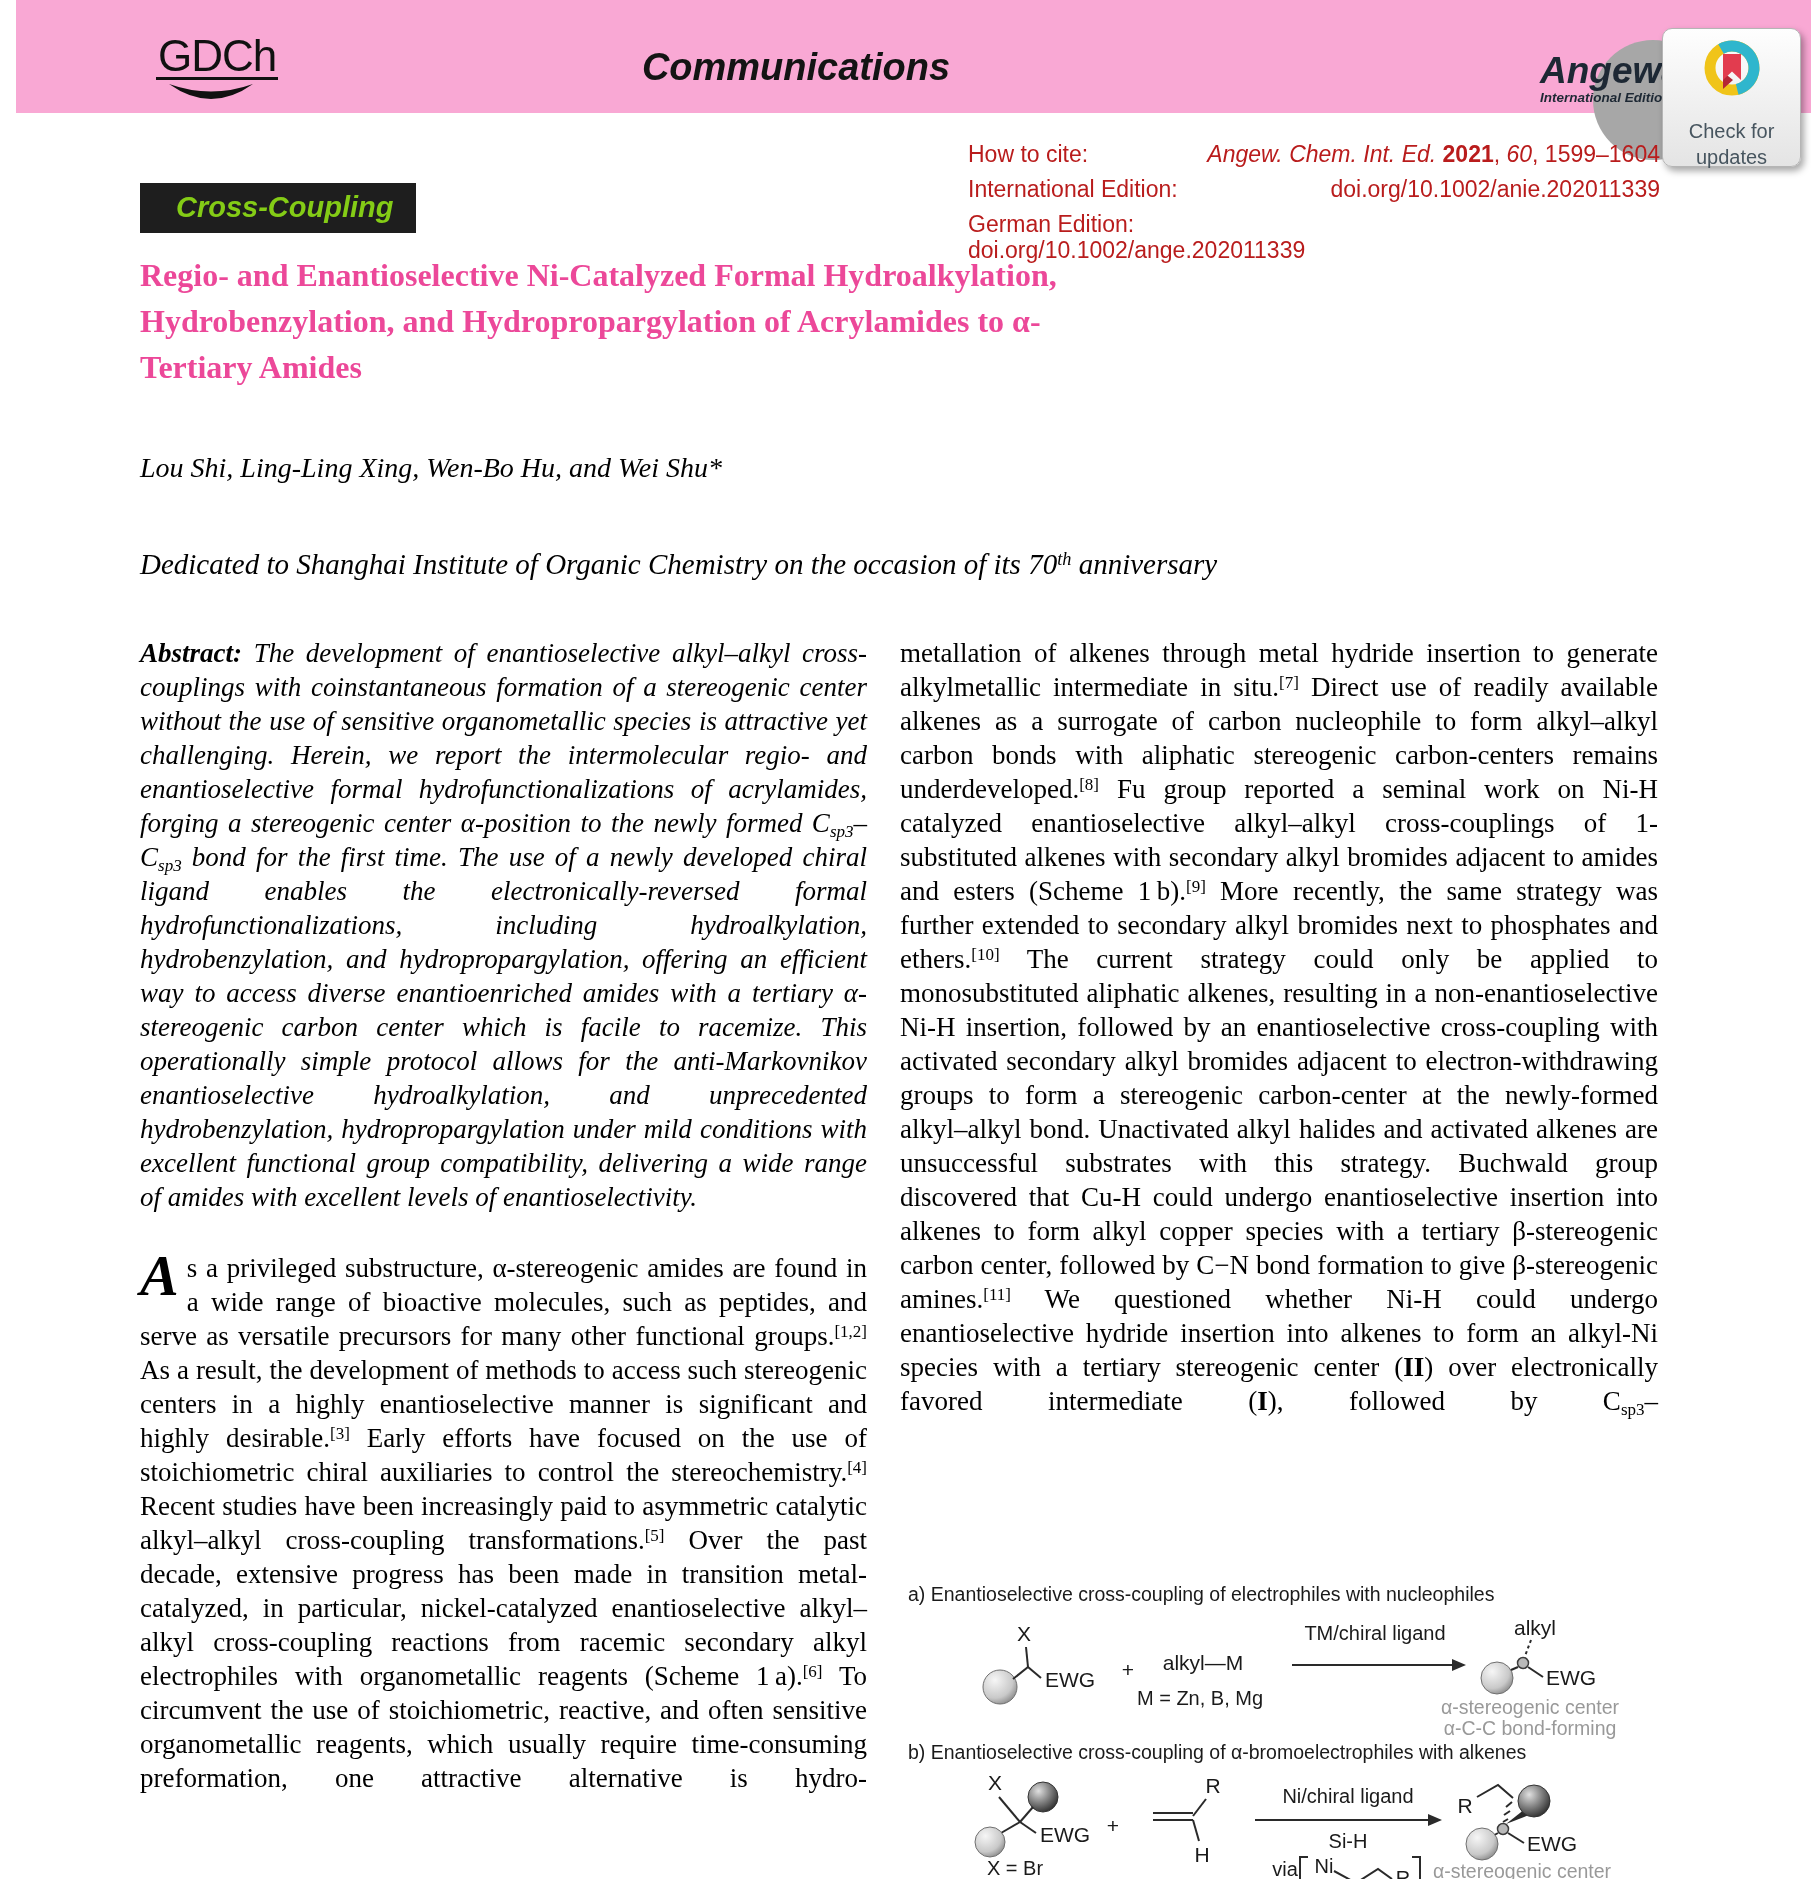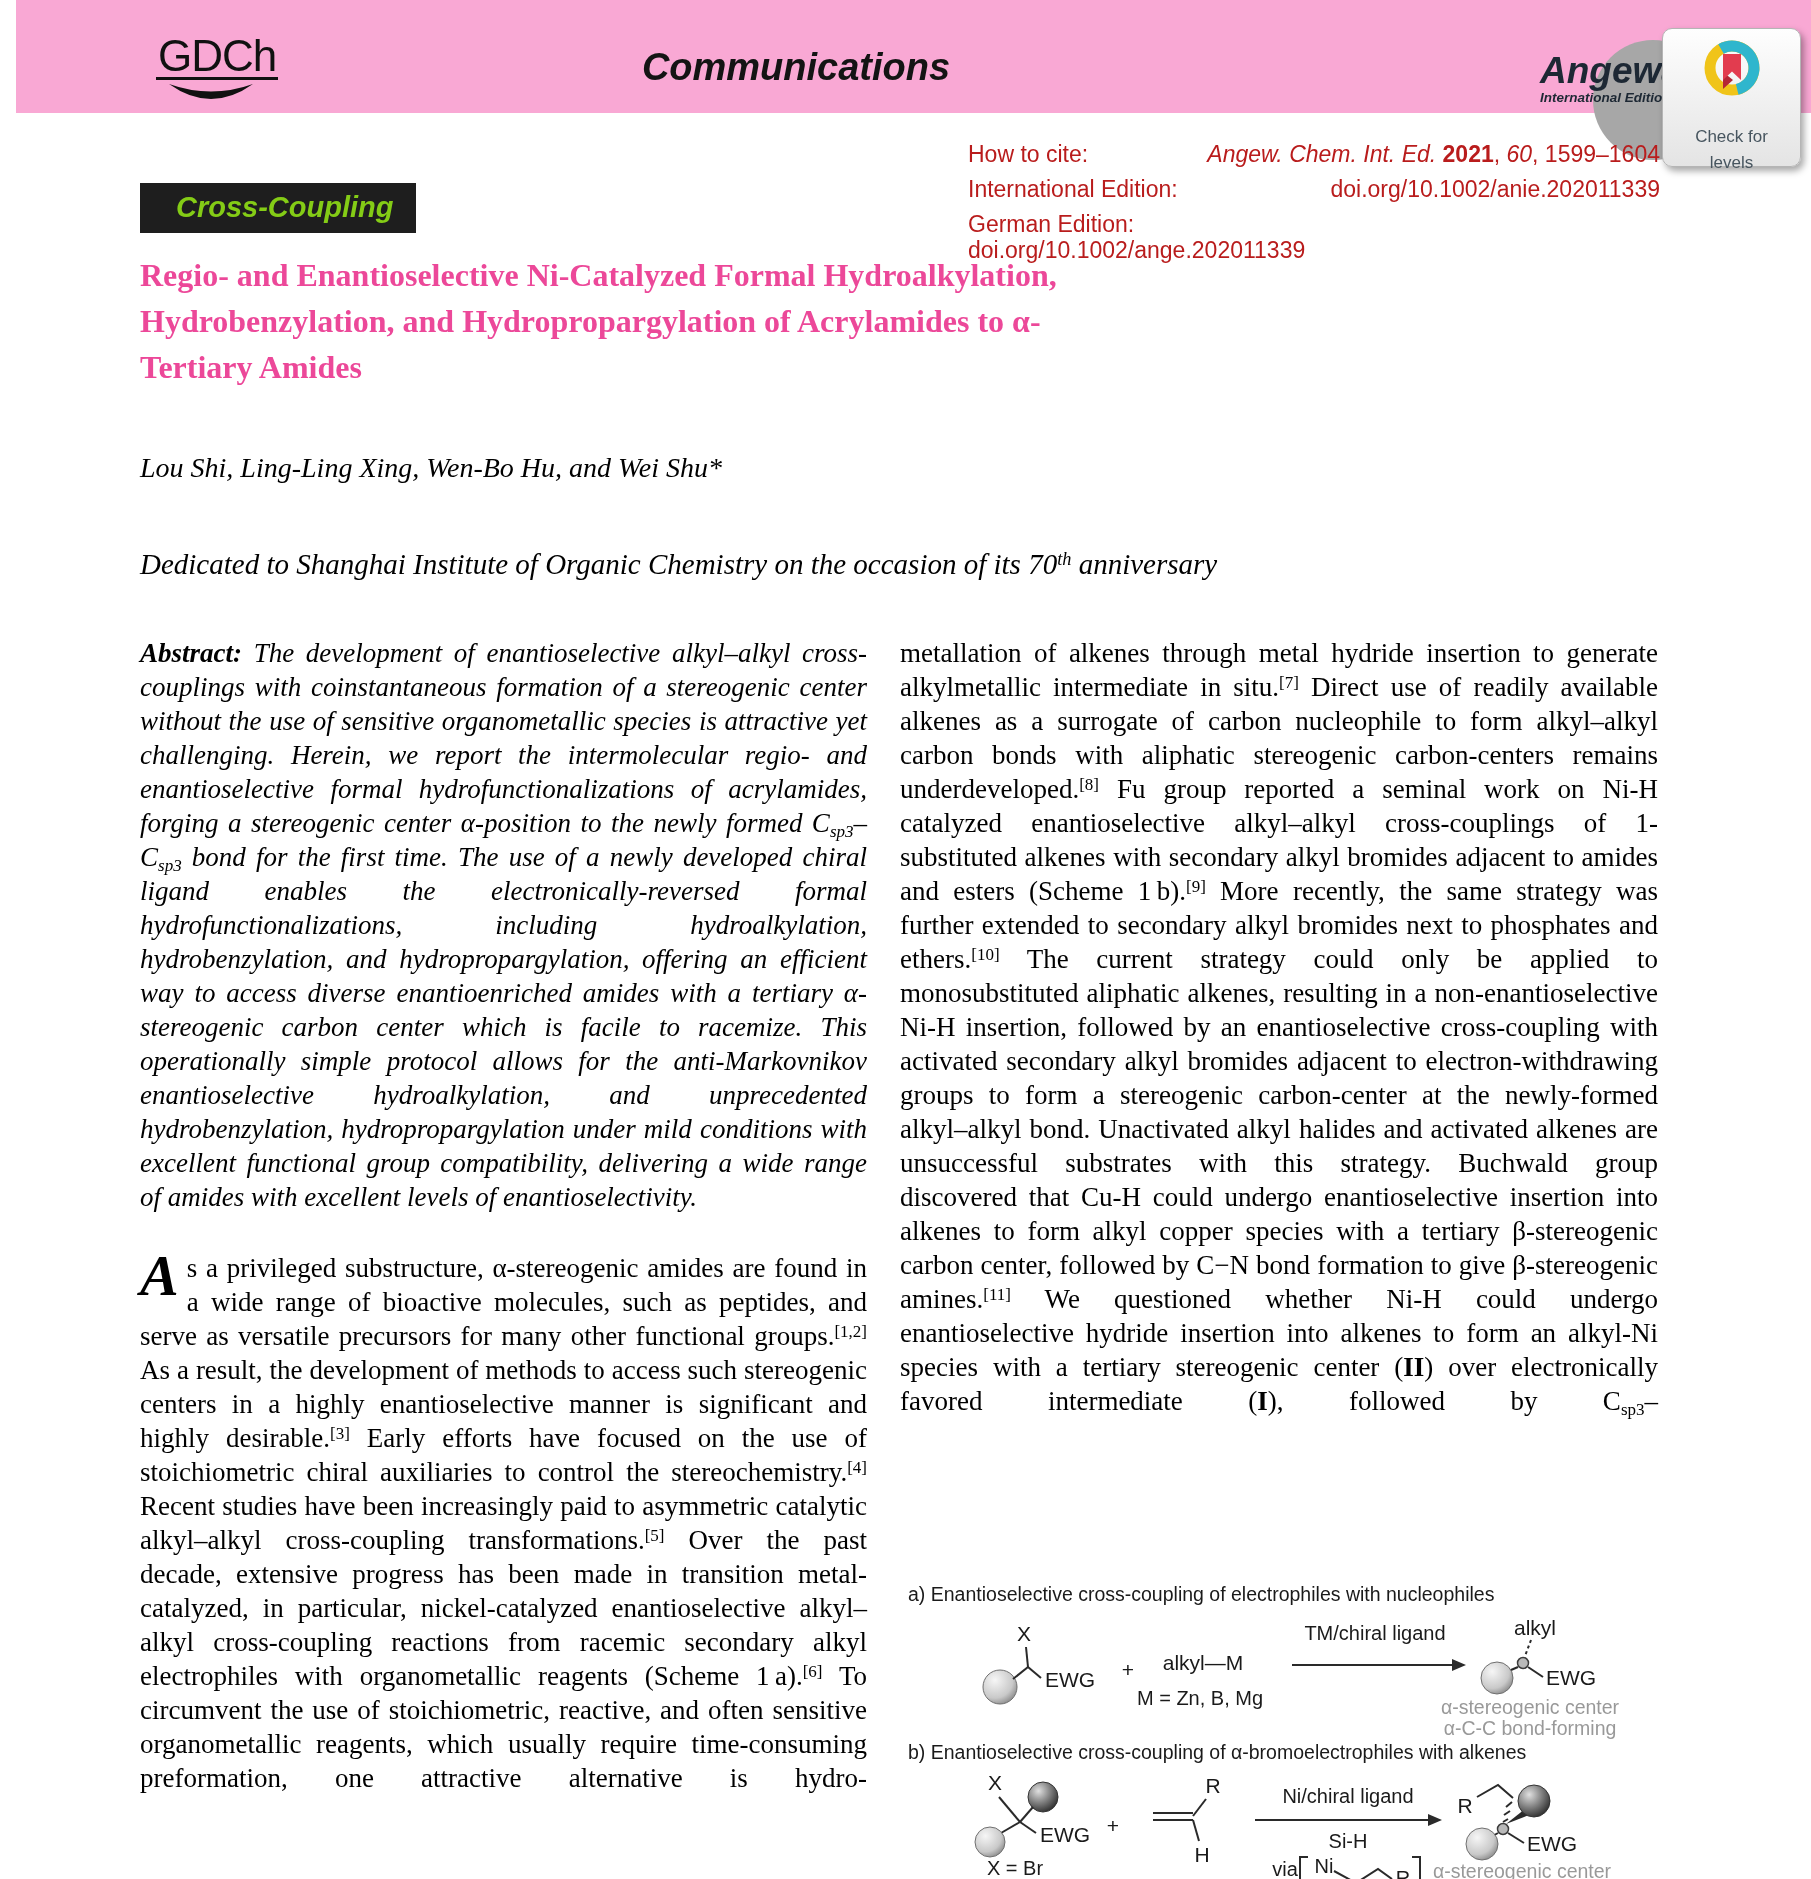--- a/index.html
+++ b/index.html
@@ -17,21 +17,21 @@
                   font-size:38px;color:#141414;}
   .ang-circle{position:absolute;left:1593px;top:40px;width:120px;height:120px;border-radius:50%;background:#a7a7a7;}
   .ang-block{position:absolute;left:1540px;top:52px;width:250px;}
   .ang-name{font-family:"Liberation Sans",sans-serif;font-style:italic;font-weight:bold;font-size:37px;
             line-height:38px;color:#1d2834;}
   .ang-sub{font-family:"Liberation Sans",sans-serif;font-style:italic;font-weight:bold;font-size:13.5px;color:#1d2834;}
 
   .badge{position:absolute;left:1662px;top:28px;width:137px;height:137px;border-radius:10px;
          background:linear-gradient(#fefefe,#e4e4e4);border:1px solid #b5b5b5;
          box-shadow:3px 4px 7px rgba(0,0,0,0.35);text-align:center;cursor:pointer;}
-  .badge-txt{font-family:"Liberation Sans",sans-serif;font-size:17px;line-height:26px;color:#47555f;margin-top:20px;}
+  .badge-txt{font-family:"Liberation Sans",sans-serif;font-size:20px;line-height:26px;color:#47555f;margin-top:14px;}
 
   
   .cite{position:absolute;left:968px;top:141px;width:692px;font-family:"Liberation Sans",sans-serif;
         font-size:23px;color:#b91c1c;}
   .cite-row{display:flex;justify-content:space-between;line-height:26px;margin-bottom:9px;}
   .cite-row:last-child{margin-bottom:0;flex-direction:column;}
 
   
   .article-type{position:absolute;left:140px;top:183px;background:#1e1e1e;color:#84cc16;
                 font-family:"Liberation Sans",sans-serif;font-style:italic;font-weight:bold;
@@ -85,21 +85,21 @@
 
   <div class="badge">
     <svg width="64" height="64" viewBox="-32 -32 64 64" style="margin-top:7px;">
       <circle r="22" fill="none" stroke="#f0c419" stroke-width="11"></circle>
       <circle r="22" fill="none" stroke="#2fb6cd" stroke-width="11" stroke-dasharray="75 64" transform="rotate(-120)"></circle>
       <polygon points="-9,4 1,12 -9,21" fill="#b52735"></polygon>
       <path d="M-9,-14 h18 v26 l-9,-8.5 l-9,8.5 z" fill="#e23c4f"></path>
     </svg>
     <div class="badge-txt">
       <div>Check for</div>
-      <div>levels</div>
+      <div>updates</div>
     </div>
   </div>
 
   <div class="cite">
     <div class="cite-row">
       <span>How to cite:</span>
       <span class="rich"><i>Angew. Chem. Int. Ed.</i> <b>2021</b>, <i>60</i>, 1599–1604</span>
     </div>
     <div class="cite-row">
       <span>International Edition:</span>

